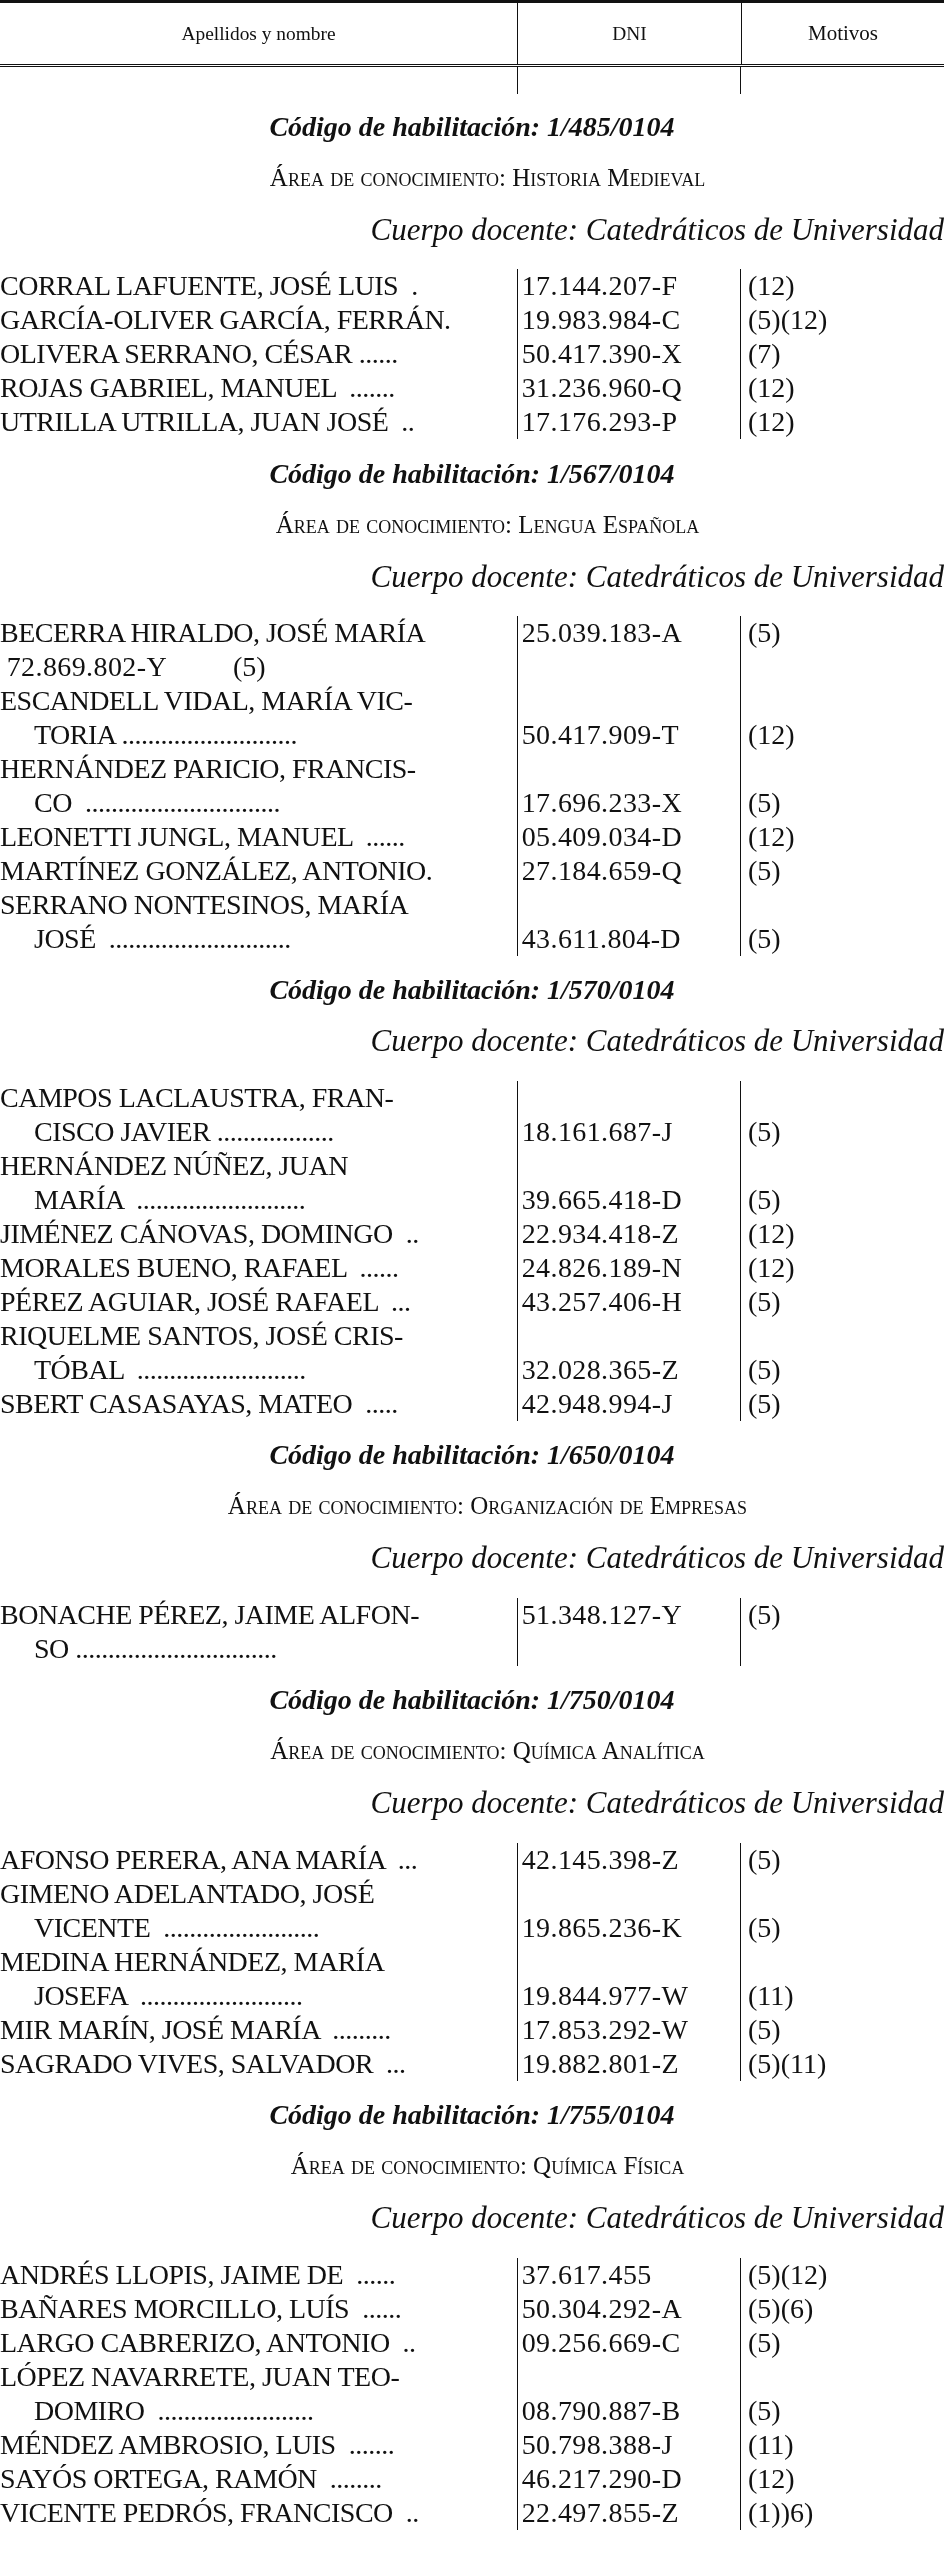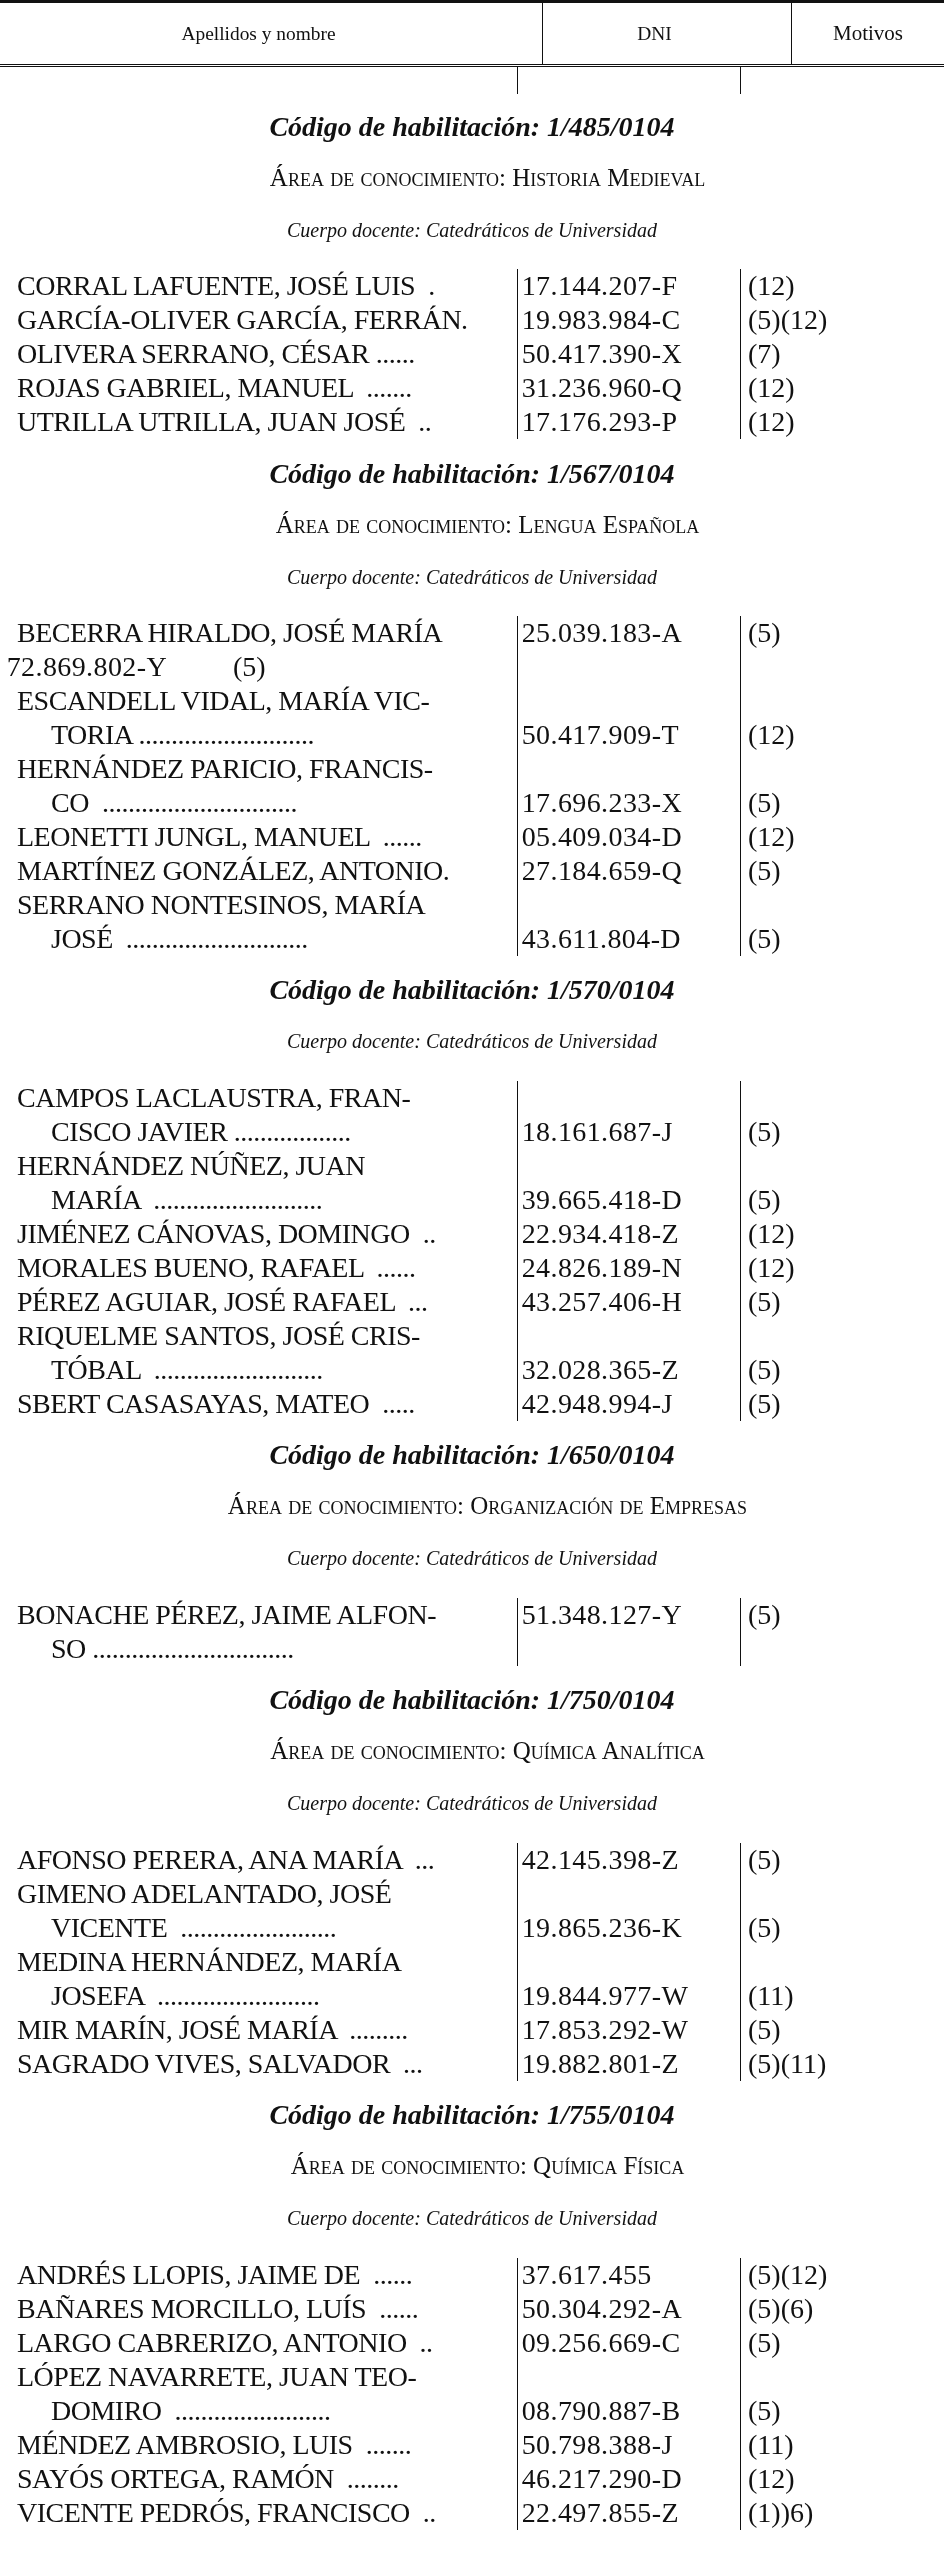--- a/index.html
+++ b/index.html
@@ -8,43 +8,42 @@
     font-family: "Liberation Serif", "DejaVu Serif", serif; color: #111;
   }
   .doc { position: absolute; left: 0; top: 0; width: 944px; }
 
   
   .thead {
     position: relative; height: 61px;
     border-top: 3.4px solid #111;
     border-bottom: 3.4px double #111;
     display: flex;
-    gap: 25px;
   }
   .thead .c1 { width: 517px; display:flex; align-items:center; justify-content:center; font-size: 19.4px; }
   .thead .c2 { width: 223px; border-left: 1.3px solid #111; display:flex; align-items:center; justify-content:center; font-size: 19.4px; }
   .thead .c3 { flex: 1; border-left: 1.3px solid #111; display:flex; align-items:center; justify-content:center; font-size: 21px; }
   .thead-tail { position: relative; height: 27px; }
   .thead-tail .v1 { position:absolute; left:517px; top:0; height:27px; border-left:1.3px solid #111; }
   .thead-tail .v2 { position:absolute; left:740px; top:0; height:27px; border-left:1.3px solid #111; }
 
   
   .section { position: relative; }
   .code {
     text-align: center; font-weight: bold; font-style: italic;
     font-size: 28px; height: 51px; line-height: 51px; margin-top: 6.7px;
   }
   .area { text-align: center; font-size: 25px; height: 52px; line-height: 52px; font-variant: small-caps; padding-left: 31px; }
-  .cuerpo { text-align: center; font-style: italic; font-size: 20px; height: 52px; line-height: 52px; }
+  .cuerpo { text-align: right; font-style: italic; font-size: 31px; height: 52px; line-height: 52px; }
   .rows { position: relative; margin-top: 13.5px; margin-bottom: 8.4px; }
   .rows::before { content:""; position:absolute; left:517px; top:0; bottom:0; border-left:1.3px solid #111; }
   .rows::after  { content:""; position:absolute; left:740px; top:0; bottom:0; border-left:1.3px solid #111; }
 
   .row { display: flex; align-items: flex-end; font-size: 28px; line-height: 34px; }
-  .row .name { width: 515px; padding-left: 17px; box-sizing: border-box; white-space: pre-wrap; letter-spacing: -0.5px; }
+  .row .name { width: 515px; padding-left: 0; box-sizing: border-box; white-space: pre-wrap; letter-spacing: -0.5px; }
   .row .name .cont { display:block; padding-left: 34px; }
   .row .dni { width: 223px; padding-left: 6.7px; box-sizing: border-box; letter-spacing: 0.4px; }
   .row .mot { flex: 1; padding-left: 10px; }
 </style>
 </head>
 <body>
 
 <div class="doc">
   <div class="thead">
     <div class="c1">Apellidos y nombre</div>

